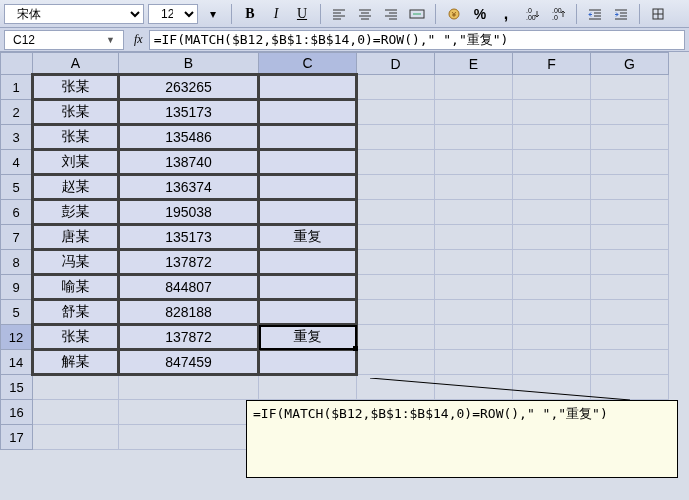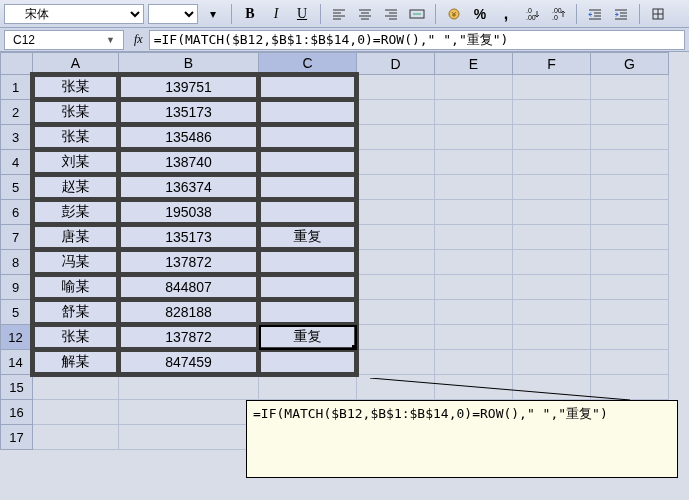--- a/index.html
+++ b/index.html
@@ -1,18 +1,18 @@
 <!DOCTYPE html>
 <html><head>
 <meta charset="utf-8">
 <style>
 * { margin: 0; padding: 0; box-sizing: border-box; }
 body { font-family: "SimSun", "宋体", Arial, sans-serif; font-size: 12px; background: #d8dde8; overflow: hidden; }
 .toolbar { background: linear-gradient(#e4e9f3, #d0d7e8); border-bottom: 1px solid #9aa5c0; height: 28px; display: flex; align-items: center; padding: 0 4px; gap: 4px; }
-.tb-select { border: 1px solid #9aa5c0; background: #fff; font-size: 12px; height: 20px; padding: 0 16px; }
+.tb-select { border: 1px solid #9aa5c0; background: #fff; font-size: 12px; height: 20px; padding: 0 8px; }
 .font-name { width: 140px; }
 .font-size { width: 50px; }
 .tb-btn { width: 22px; height: 22px; display: flex; align-items: center; justify-content: center; border: 1px solid transparent; cursor: pointer; }
 .sep { width: 1px; height: 20px; background: #9aa5c0; margin: 0 3px; }
 .formula-bar { background: #cfd6e8; border-bottom: 1px solid #9aa5c0; height: 24px; display: flex; align-items: center; }
 .name-box { width: 120px; height: 20px; background: #fff; border: 1px solid #9aa5c0; margin: 0 4px; display: flex; align-items: center; padding: 0 8px; justify-content: space-between; }
 .name-box .dd { font-size: 9px; color: #555; }
 .fx { font-style: italic; font-family: Liberation Serif, serif; padding: 0 6px; }
 .formula-input { flex: 1; height: 20px; background: #fff; border: 1px solid #9aa5c0; padding: 0 4px; font-family: Consolas, monospace; font-size: 13px; display: flex; align-items: center; margin-right: 4px; }
 .spreadsheet { background: #d8dde8; }
@@ -20,21 +20,21 @@
 th, td { border: 1px solid #9aa5c0; text-align: center; font-weight: normal; }
 th.row-h, td.row-h { background: #cfd6e8; width: 32px; height: 25px; font-size: 13px; }
 th.col-h { background: #cfd6e8; height: 22px; font-size: 14px; }
 .corner { background: #cfd6e8; width: 32px; }
 .col-A { width: 86px; }
 .col-B { width: 140px; }
 .col-C { width: 98px; }
 .col-D, .col-E, .col-F, .col-G { width: 78px; }
 td.cell { background: #d7dcef; height: 25px; font-size: 14px; }
 td.cell.empty-zone { background: #d8dde8; border-color: #b7bfd6; }
-td.cell.data { border: 5px solid #404040; }
+td.cell.data { border: 3px solid #404040; }
 .sel-hdr { background: #b0bce0 !important; }
 .active-cell { outline: 2px solid #000; outline-offset: -2px; position: relative; }
 .active-cell::after { content: ""; position: absolute; right: -3px; bottom: -3px; width: 5px; height: 5px; background: #000; }
 .tooltip-box { position: absolute; left: 246px; top: 400px; width: 432px; height: 78px; background: #fcfce8; border: 1px solid #000; padding: 4px 6px; font-family: Consolas, monospace; font-size: 13px; z-index: 10; }
 .tooltip-leader { position: absolute; left: 370px; top: 378px; width: 260px; height: 22px; z-index: 9; pointer-events: none; }
 .bold { font-weight: bold; }
 .italic { font-style: italic; }
 .underline { text-decoration: underline; }
 svg { display: block; }
 </style>
@@ -154,21 +154,21 @@
     <th class="col-h col-D">D</th>
     <th class="col-h col-E">E</th>
     <th class="col-h col-F">F</th>
     <th class="col-h col-G">G</th>
   </tr>
   </tbody>
       <tbody id="grid-body">
         <tr>
           <td class="row-h">1</td>
           <td class="cell data">张某</td>
-          <td class="cell data">139751</td>
+          <td class="cell data">263265</td>
           <td class="cell data"></td>
           <td class="cell empty-zone"></td>
           <td class="cell empty-zone"></td>
           <td class="cell empty-zone"></td>
           <td class="cell empty-zone"></td>
         </tr>
         <tr>
           <td class="row-h">2</td>
           <td class="cell data">张某</td>
           <td class="cell data">135173</td>

